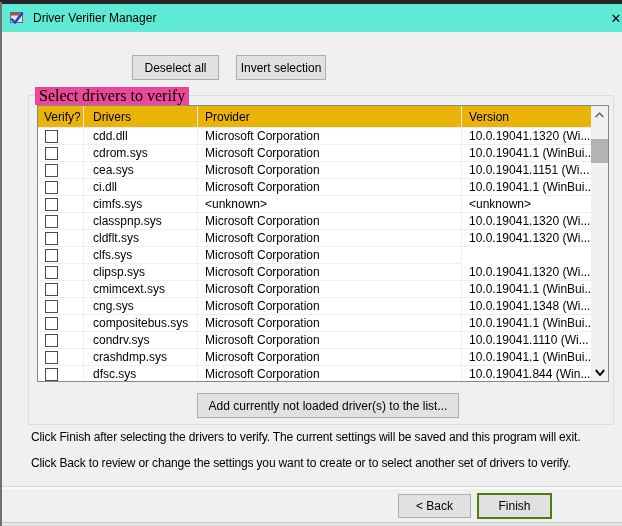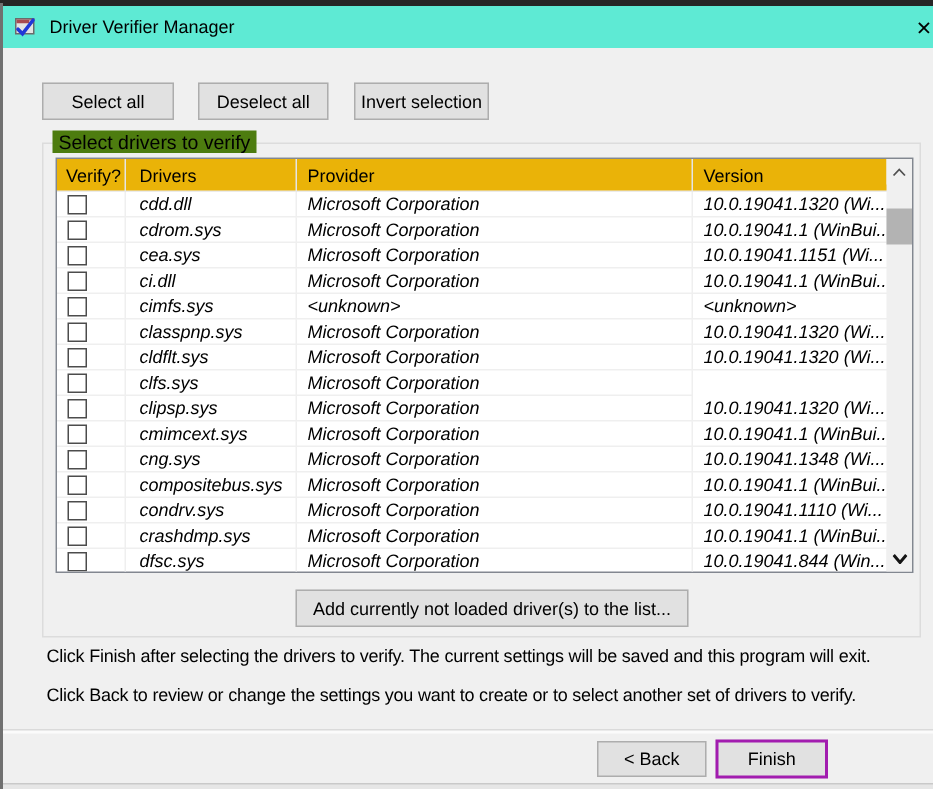--- a/index.html
+++ b/index.html
@@ -20,31 +20,31 @@
 
   
   .btn{position:absolute;background:#e1e1e1;border:1px solid #adadad;display:flex;align-items:center;
        justify-content:center;font-size:12px;box-sizing:border-box;cursor:default;}
   .btn-select-all{left:28px;top:55px;width:88px;height:25px;}
   .btn-deselect-all{left:132px;top:55px;width:87px;height:25px;}
   .btn-invert{left:236px;top:55px;width:90px;height:25px;}
 
   
   .groupbox{position:absolute;left:28px;top:95px;width:586px;height:330px;border:1px solid #dcdcdc;box-sizing:border-box;}
-  .groupbox-label{position:absolute;left:6px;top:-9px;background:#4d7c0f;padding:0 4px;font-size:13px;white-space:nowrap;}
+  .groupbox-label{position:absolute;left:6px;top:-9px;background:#ec4899;padding:0 4px;font-size:16px;white-space:nowrap;font-family:Liberation Serif, serif;}
 
   
   .listbox{position:absolute;left:37px;top:105px;width:572px;height:277px;background:#fff;
            border:1px solid #828790;box-sizing:border-box;overflow:hidden;}
   .lv-header{display:flex;height:22px;line-height:22px;background:#eab308;}
   .lv-header .hcell{box-sizing:border-box;border-right:1px solid #e5e5e5;border-bottom:1px solid #ebebeb;
                     white-space:nowrap;overflow:hidden;}
   .row{display:flex;height:17px;line-height:16px;}
   .cell{box-sizing:border-box;border-right:1px solid #efefef;border-bottom:1px solid #efefef;
-        white-space:nowrap;overflow:hidden;display:flex;align-items:center;font-style:italic;}
+        white-space:nowrap;overflow:hidden;display:flex;align-items:center;}
   .c1{width:46px;flex:0 0 auto;}
   .c2{width:114px;flex:0 0 auto;}
   .c3{width:264px;flex:0 0 auto;}
   .c4{flex:1 1 auto;border-right:none !important;}
   .hc1{padding-left:6px;}
   .hc2,.c2{padding-left:9px;}
   .hc3,.c3{padding-left:7px;}
   .hc4,.c4{padding-left:7px;}
   .checkbox{width:13px;height:13px;background:#fff;border:1px solid #4c4c4c;box-sizing:border-box;margin-left:7px;}
 
@@ -61,42 +61,41 @@
 
   
   .instr{position:absolute;left:31px;white-space:nowrap;font-size:12px;letter-spacing:-0.15px;}
   .instr-1{top:430px;}
   .instr-2{top:456px;}
 
   
   .separator{position:absolute;left:0;top:486px;width:622px;height:2px;
              border-top:1px solid #dadada;background:#fbfbfb;}
   .btn-back{left:398px;top:494px;width:73px;height:24px;}
-  .btn-finish{left:477px;top:493px;width:75px;height:26px;border:2px solid #a21caf;}
+  .btn-finish{left:477px;top:493px;width:75px;height:26px;border:2px solid #4d7c0f;}
   .btn-cancel{left:557px;top:494px;width:61px;height:24px;}
 </style>
 </head>
 <body>
 
 <div class="window">
   <div class="top-edge"></div>
   <div class="left-edge"></div>
 
   <div class="titlebar">
     <svg class="app-icon" viewBox="0 0 16 16">
       <rect x="1.5" y="2.5" width="12" height="10" fill="#e3e3e3" stroke="#6b6b6b"></rect>
       <rect x="2" y="3" width="11" height="2.5" fill="#a84a50"></rect>
       <rect x="10.5" y="3.5" width="1.6" height="1.6" fill="#e8d9d9"></rect>
       <path d="M3 9.5 L6 12.5 L13 3.5" fill="none" stroke="#2038d8" stroke-width="2.4" stroke-linecap="round"></path>
     </svg>
     <span class="title-text">Driver Verifier Manager</span>
     <span class="close-btn">✕</span>
   </div>
 
-  <div class="btn btn-select-all">Select all</div>
   <div class="btn btn-invert">Invert selection</div>
   <div class="btn btn-deselect-all">Deselect all</div>
 
   <div class="groupbox">
     <span class="groupbox-label">Select drivers to verify</span>
   </div>
 
   <div class="listbox">
     <div class="lv-header">
       <div class="hcell c1 hc1">Verify?</div>

